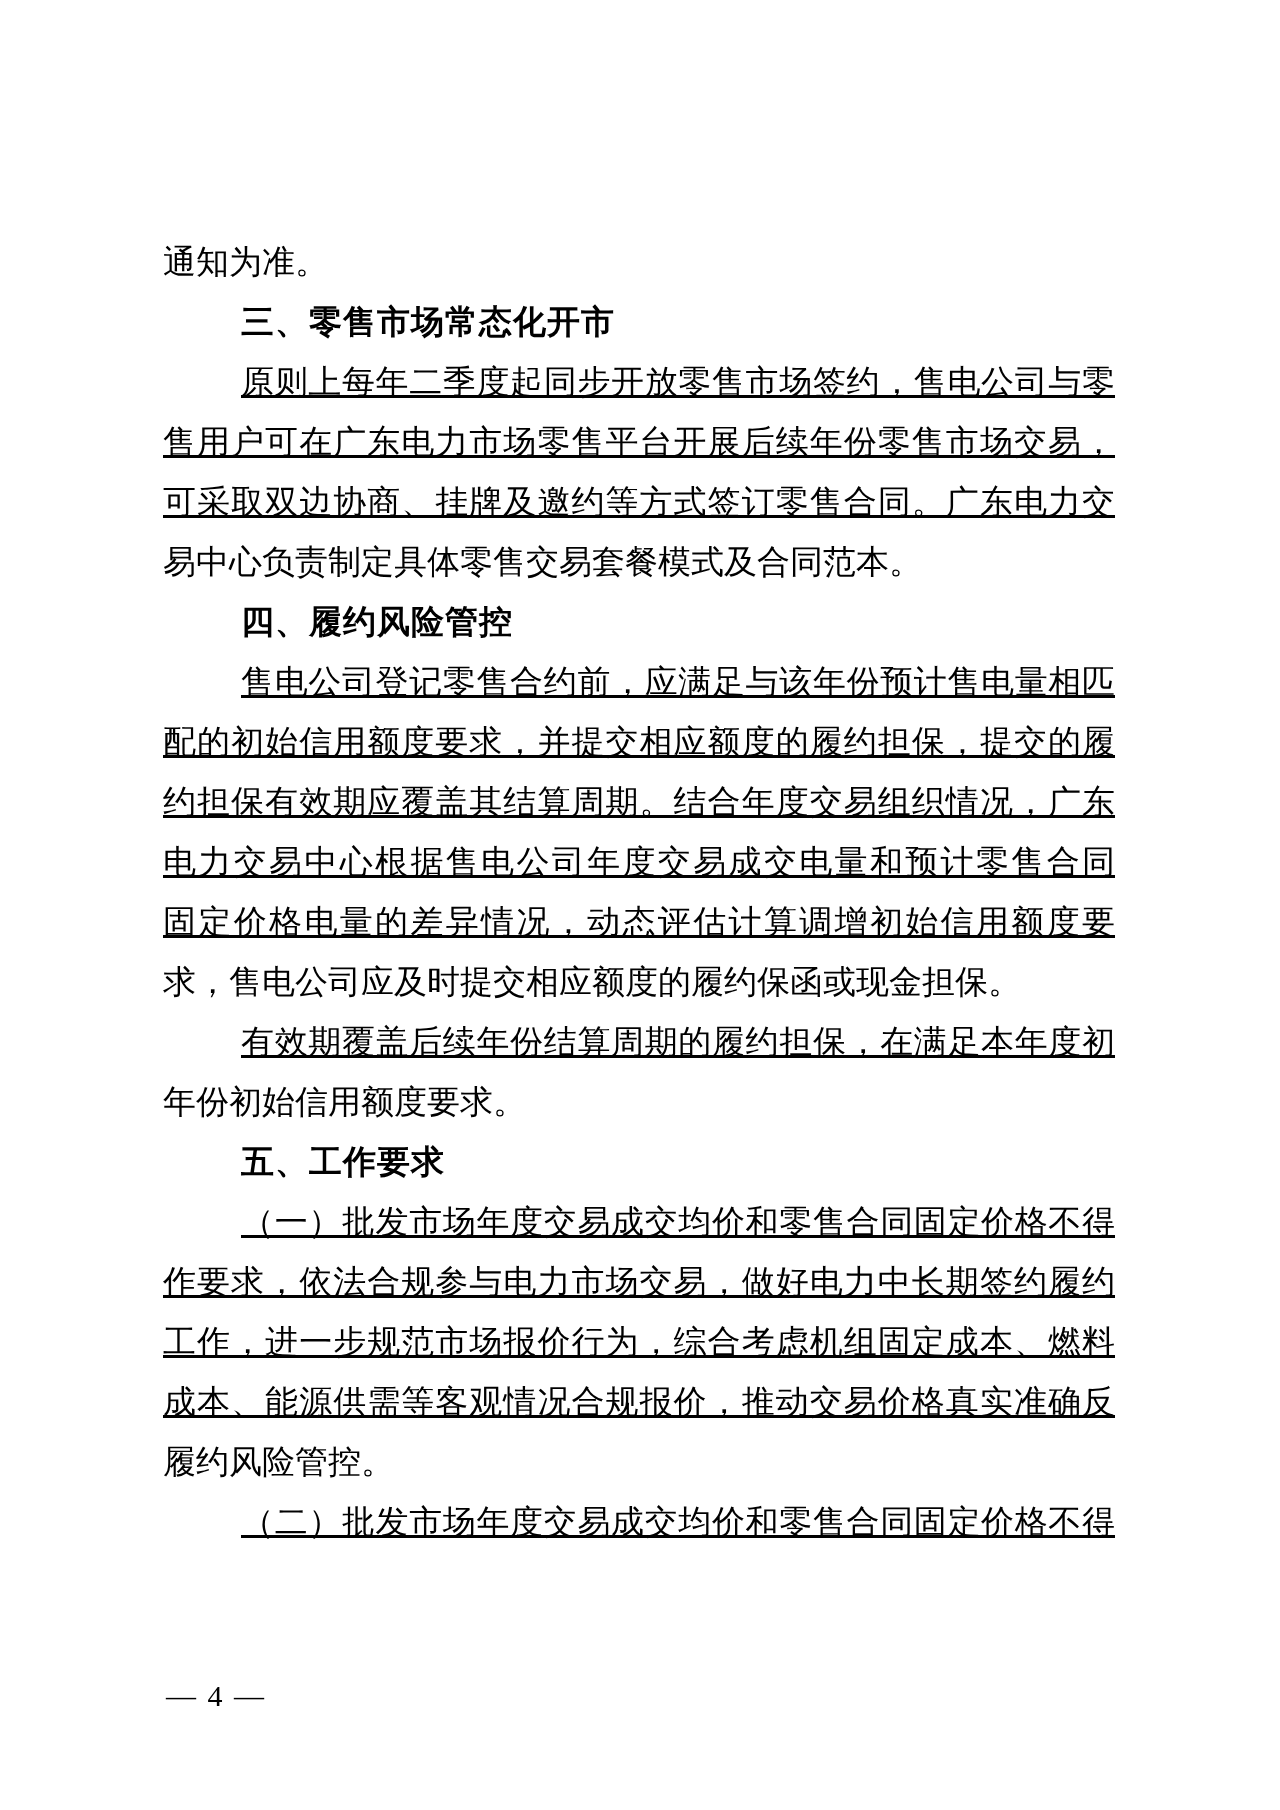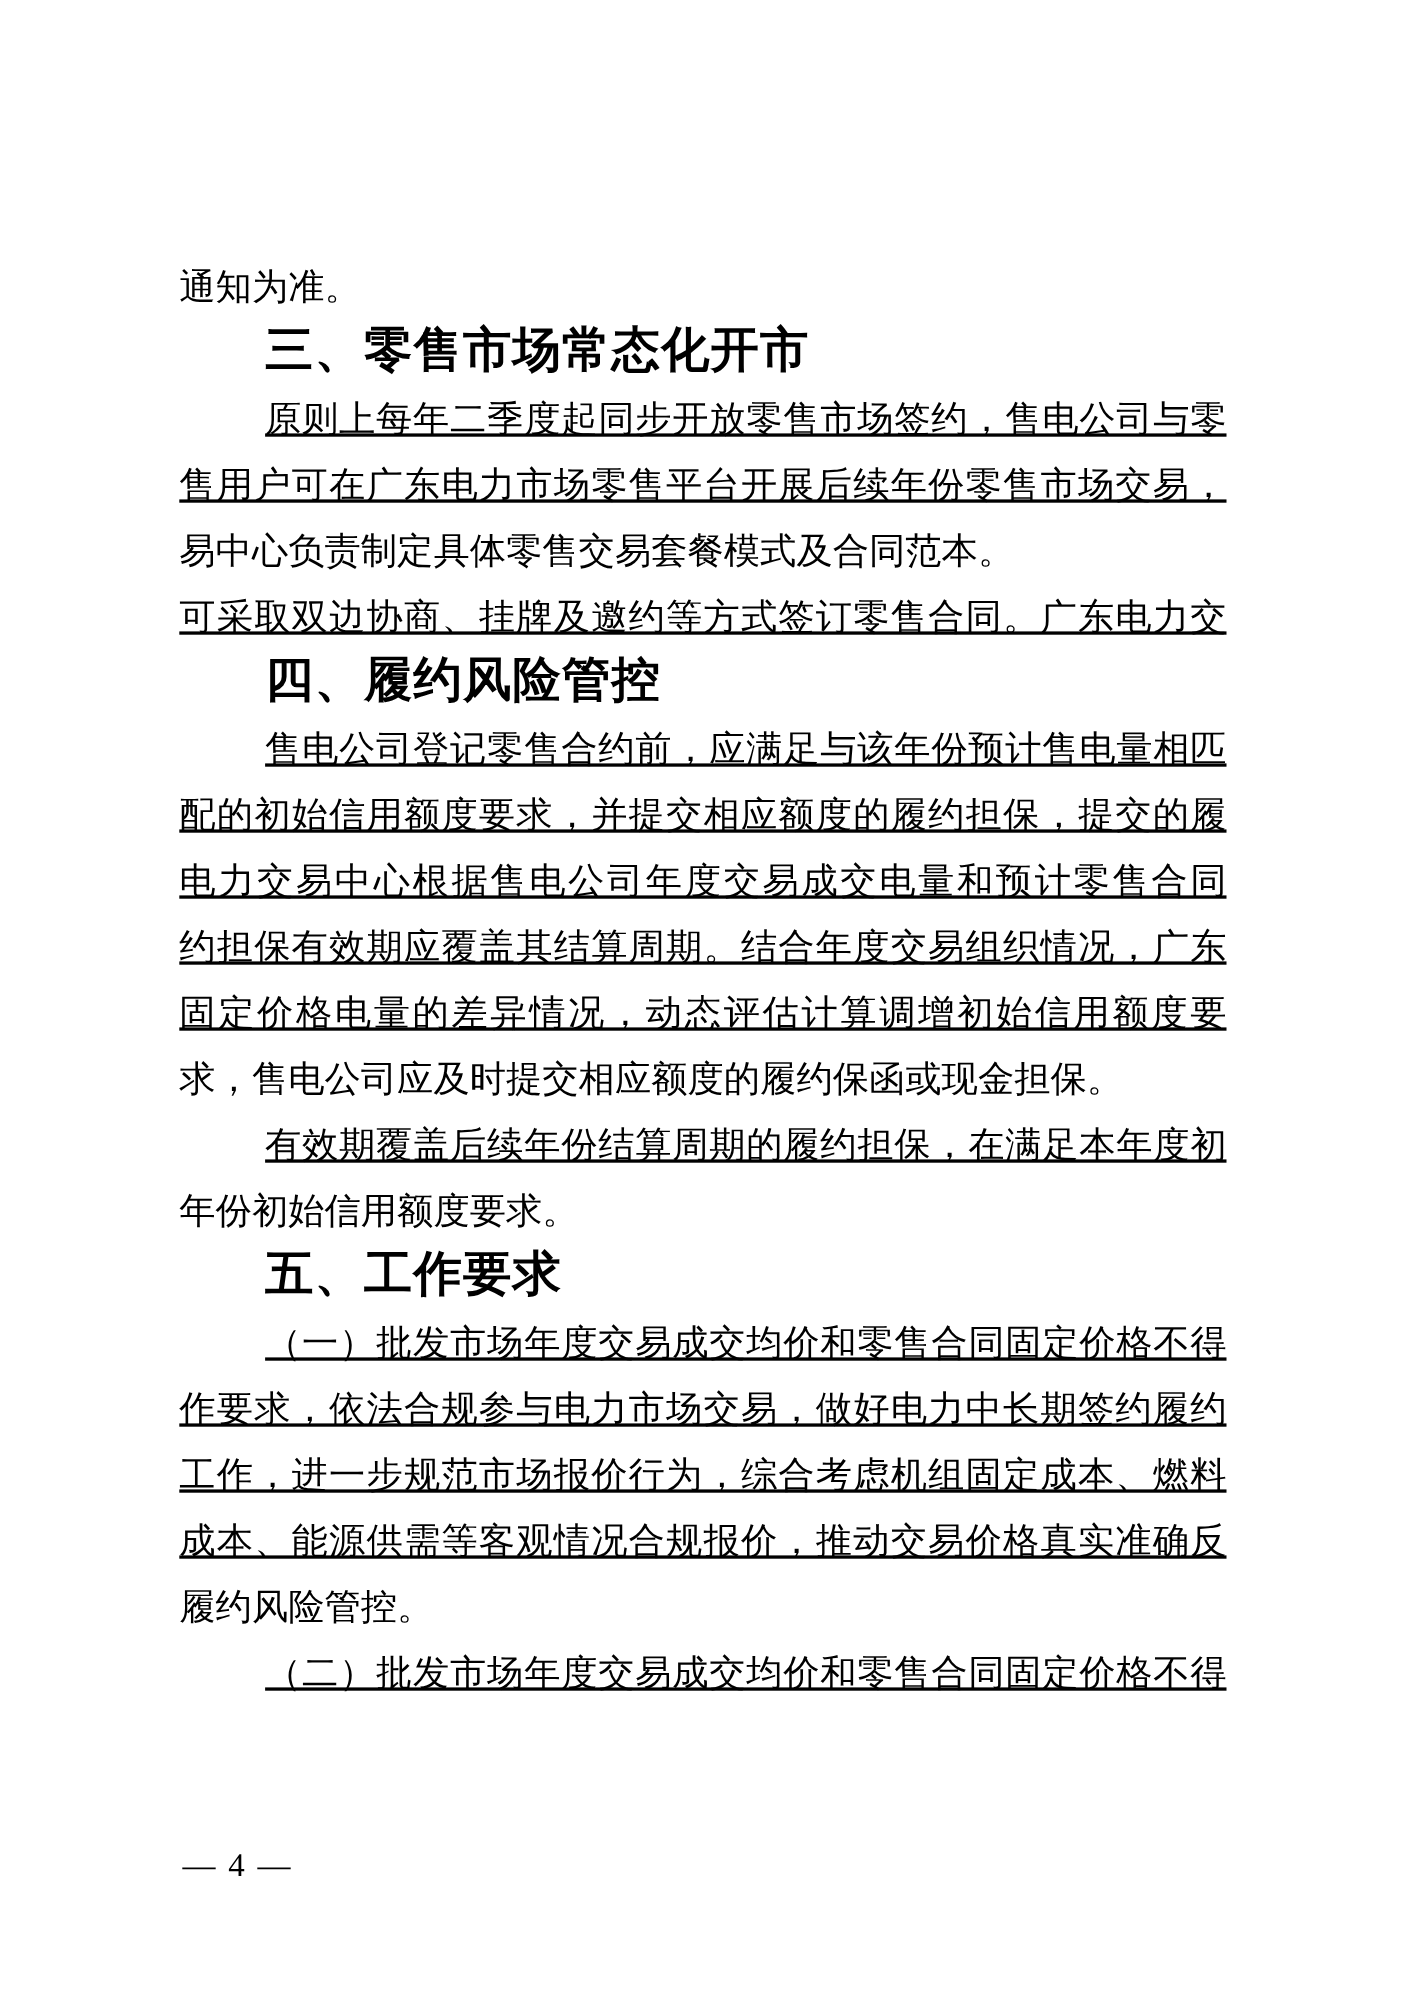--- a/index.html
+++ b/index.html
@@ -33,23 +33,23 @@
   .ln.j {
     text-align: justify;
     text-align-last: justify;
     text-justify: inter-character;
     text-decoration: underline;
   }
   .ln.ind {
     padding-left: 78px;
   }
   .ln.h {
-    font-family: Liberation Mono, monospace;
+    font-family: Liberation Sans, sans-serif;
     font-weight: 700;
-    font-size: 44px;
+    font-size: 33px;
     letter-spacing: 1px;
   }
   .pagenum {
     position: absolute;
     left: 166px;
     top: 1678px;
     height: 36px;
     line-height: 36px;
     font-size: 30px;
     font-family: "Liberation Serif", "DejaVu Serif", serif;
@@ -59,27 +59,27 @@
 </style>
 </head>
 <body>
 
 <div class="page">
   <div class="content">
     <div class="ln">通知为准。</div>
     <div class="ln h ind">三、零售市场常态化开市</div>
     <div class="ln ind j">原则上每年二季度起同步开放零售市场签约，售电公司与零</div>
     <div class="ln j">售用户可在广东电力市场零售平台开展后续年份零售市场交易，</div>
+    <div class="ln j">可采取双边协商、挂牌及邀约等方式签订零售合同。广东电力交</div>
     <div class="ln">易中心负责制定具体零售交易套餐模式及合同范本。</div>
-    <div class="ln j">可采取双边协商、挂牌及邀约等方式签订零售合同。广东电力交</div>
     <div class="ln h ind">四、履约风险管控</div>
     <div class="ln ind j">售电公司登记零售合约前，应满足与该年份预计售电量相匹</div>
     <div class="ln j">配的初始信用额度要求，并提交相应额度的履约担保，提交的履</div>
+    <div class="ln j">约担保有效期应覆盖其结算周期。结合年度交易组织情况，广东</div>
     <div class="ln j">电力交易中心根据售电公司年度交易成交电量和预计零售合同</div>
-    <div class="ln j">约担保有效期应覆盖其结算周期。结合年度交易组织情况，广东</div>
     <div class="ln j">固定价格电量的差异情况，动态评估计算调增初始信用额度要</div>
     <div class="ln">求，售电公司应及时提交相应额度的履约保函或现金担保。</div>
     <div class="ln ind j">有效期覆盖后续年份结算周期的履约担保，在满足本年度初</div>
     <div class="ln">年份初始信用额度要求。</div>
     <div class="ln h ind">五、工作要求</div>
     <div class="ln ind j">（一）批发市场年度交易成交均价和零售合同固定价格不得</div>
     <div class="ln j">作要求，依法合规参与电力市场交易，做好电力中长期签约履约</div>
     <div class="ln j">工作，进一步规范市场报价行为，综合考虑机组固定成本、燃料</div>
     <div class="ln j">成本、能源供需等客观情况合规报价，推动交易价格真实准确反</div>
     <div class="ln">履约风险管控。</div>

